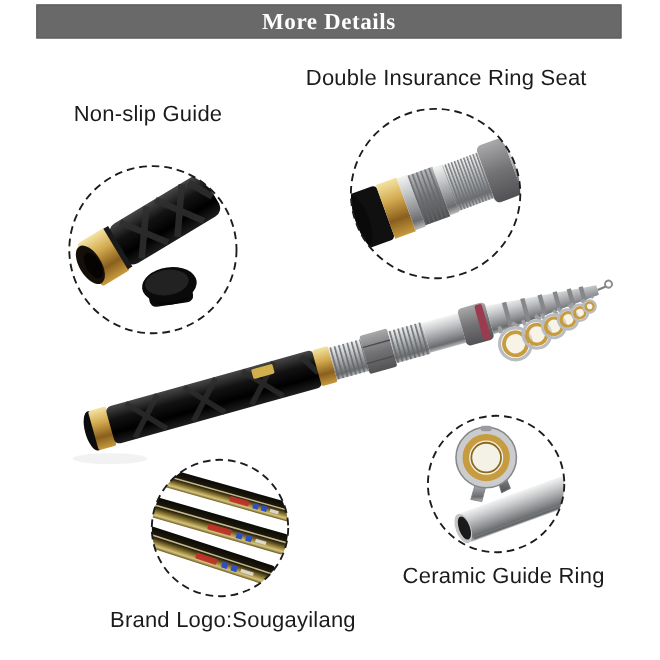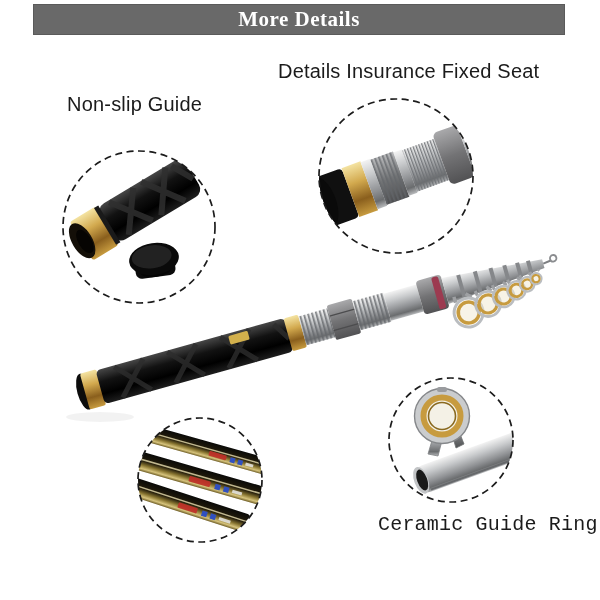--- a/index.html
+++ b/index.html
@@ -14,36 +14,37 @@
   }
   .banner span{
     color:#ffffff;font-family:"Liberation Serif","DejaVu Serif",serif;
     font-weight:bold;font-size:21px;letter-spacing:.5px;
   }
   .label{
     position:absolute;color:#1b1b1b;font-size:20px;letter-spacing:.2px;white-space:nowrap;
   }
   #lbl-seat{left:278px;top:60px;}
   #lbl-handle{left:67px;top:93px;}
-  #lbl-guide{left:378px;top:513px;font-family:Liberation Mono, monospace;}
+  #lbl-guide{left:366px;top:513px;}
   #lbl-brand{left:100px;top:553px;}
   svg{position:absolute;left:0;top:0;}
 </style>
 </head>
 <body>
 
 <div class="stage">
 
   <div class="banner">
     <span>More Details</span>
   </div>
 
-  <div class="label" id="lbl-seat">Details Insurance Fixed Seat</div>
+  <div class="label" id="lbl-seat">Double Insurance Ring Seat</div>
   <div class="label" id="lbl-handle">Non-slip Guide</div>
   <div class="label" id="lbl-guide">Ceramic Guide Ring</div>
+  <div class="label" id="lbl-brand">Brand Logo:Sougayilang</div>
 
   <svg width="600" height="600" viewBox="0 0 600 600">
     <defs>
       <linearGradient id="goldGrad" x1="0" y1="0" x2="0" y2="1">
         <stop offset="0" stop-color="#f4e3a2"></stop>
           <stop offset="0.35" stop-color="#d2a94e"></stop>
         <stop offset="0.7" stop-color="#8a5f1d"></stop>
           <stop offset="1" stop-color="#c79b3f"></stop>
       </linearGradient>
       <linearGradient id="silverGrad" x1="0" y1="0" x2="0" y2="1">

